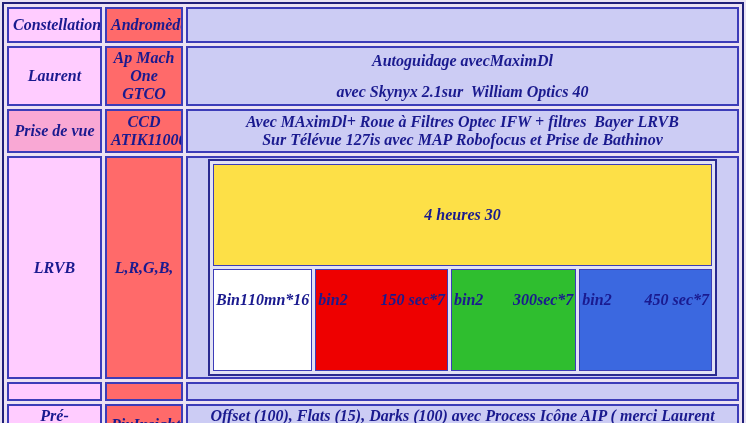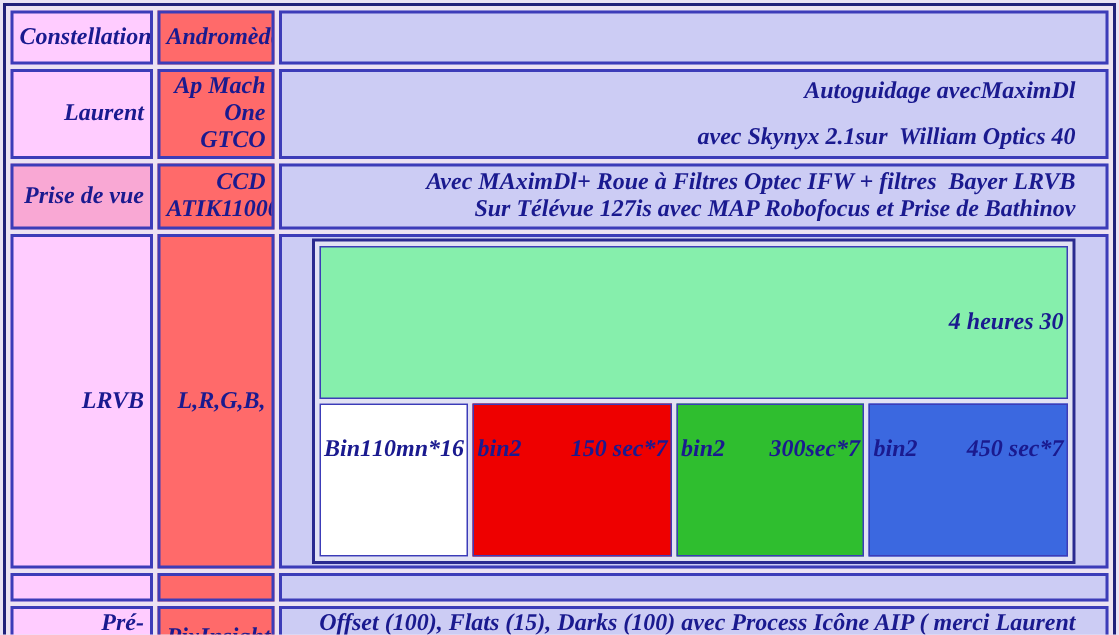--- a/index.html
+++ b/index.html
@@ -19,21 +19,21 @@
     background: #ece2f2;
     table-layout: fixed;
     font-family: "Liberation Serif", "DejaVu Serif", serif;
     font-weight: bold;
     font-style: italic;
     color: #1a1a8f;
     font-size: 16px;
   }
   td {
     border: 2px solid #3c3cb8;
-    text-align: right;
+    text-align: center;
     vertical-align: middle;
     padding: 1px 4px;
     overflow: hidden;
   }
   col.c-label   { width: 95px; }
   col.c-value   { width: 78px; }
   td.label   { background: #ffccff; }
   td.label-alt { background: #f9a8d4; }
   td.value   { background: #ff6a6a; }
   td.content { background: #ccccf4; padding: 1px 20px; }
@@ -55,21 +55,21 @@
     border: 2px solid #2a2a90;
     background: #e2e2f4;
     margin-left: auto;
     margin-right: 0px;
     table-layout: fixed;
   }
   table.poses td {
     border: 1px solid #3c3cb8;
     padding: 0 2px;
   }
-  td.poses-total { background: #86efac; height: 22px; }
+  td.poses-total { background: #fde047; height: 22px; }
   td.exposure { height: 64px; vertical-align: middle; }
   td.exposure .cell-flex {
     height: 58px;
     display: flex;
     justify-content: space-between;
     padding: 3px 0;
   }
   col.p1 { width: 80px; }
   col.p2 { width: 138px; }
   col.p3 { width: 128px; }

